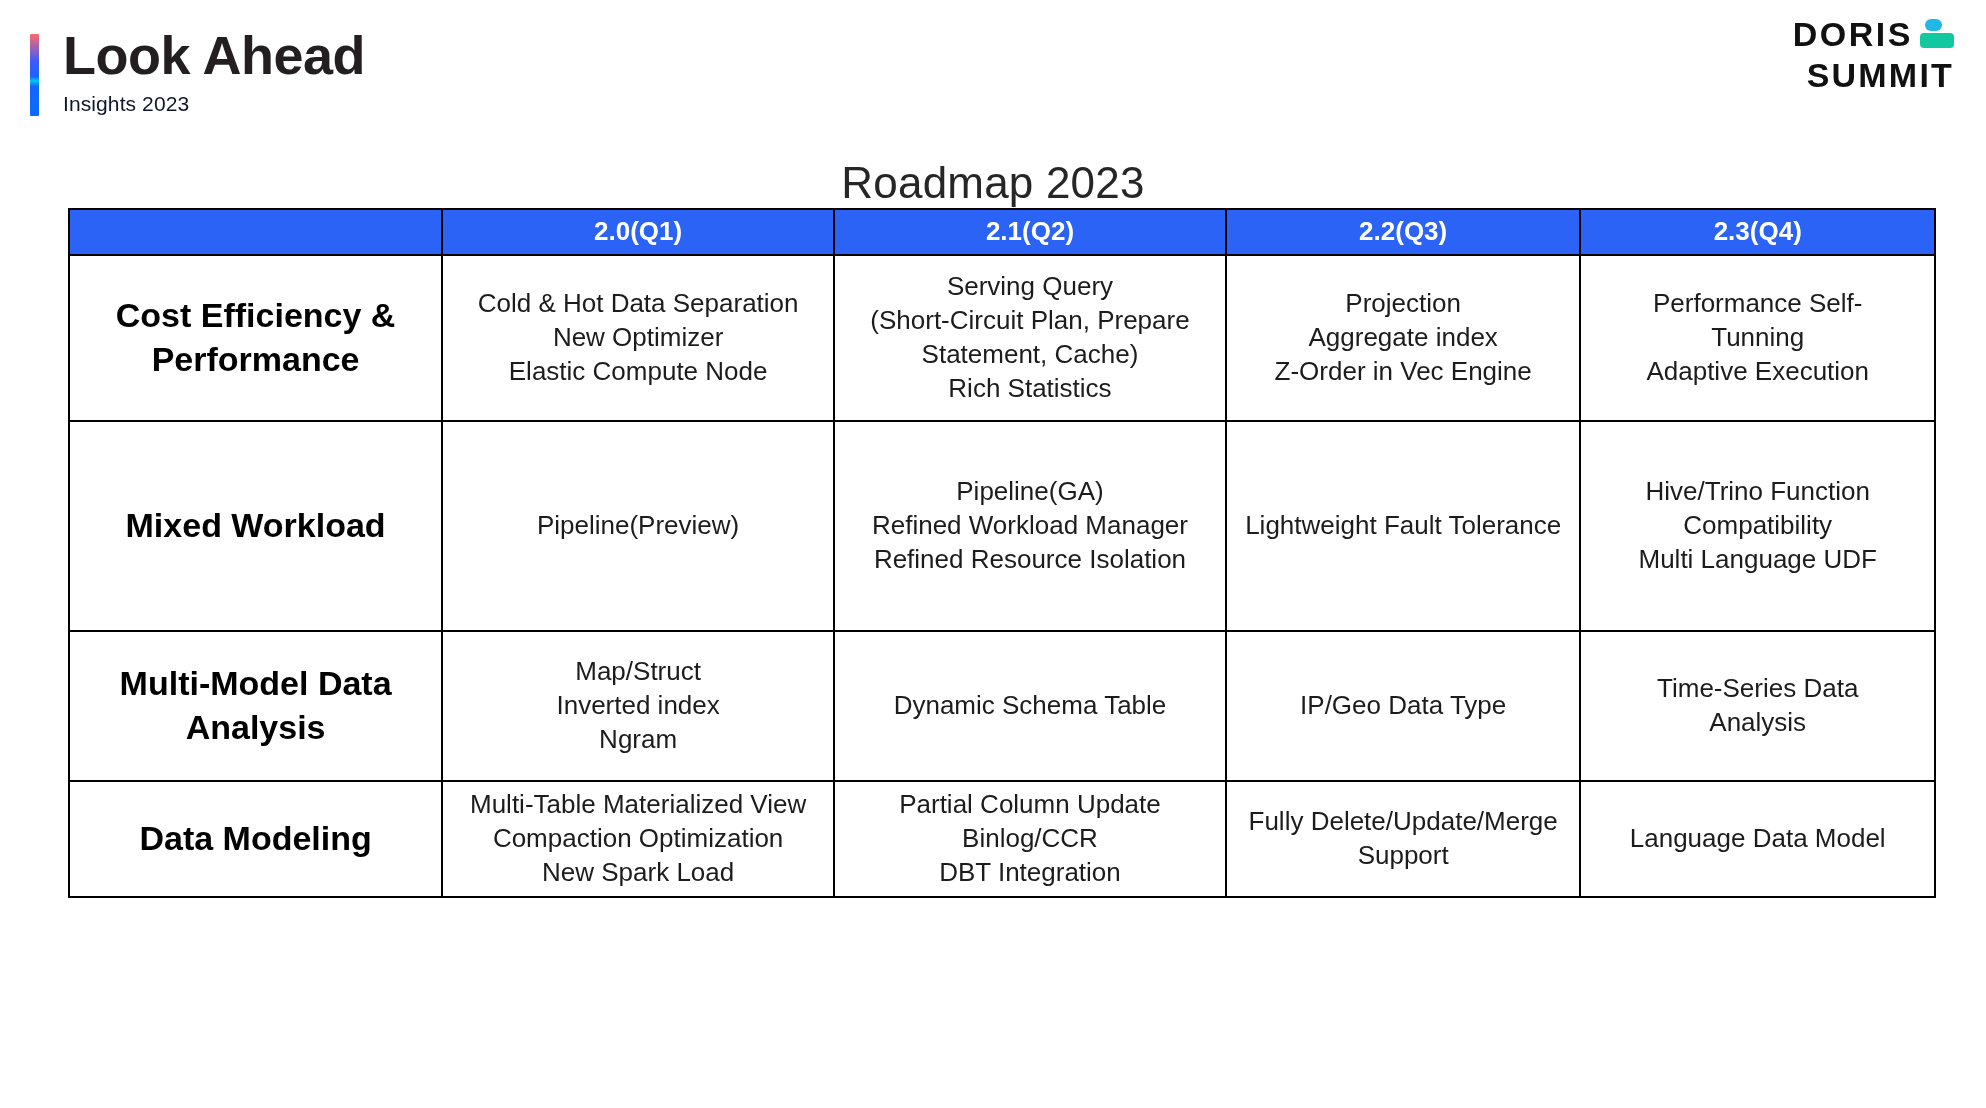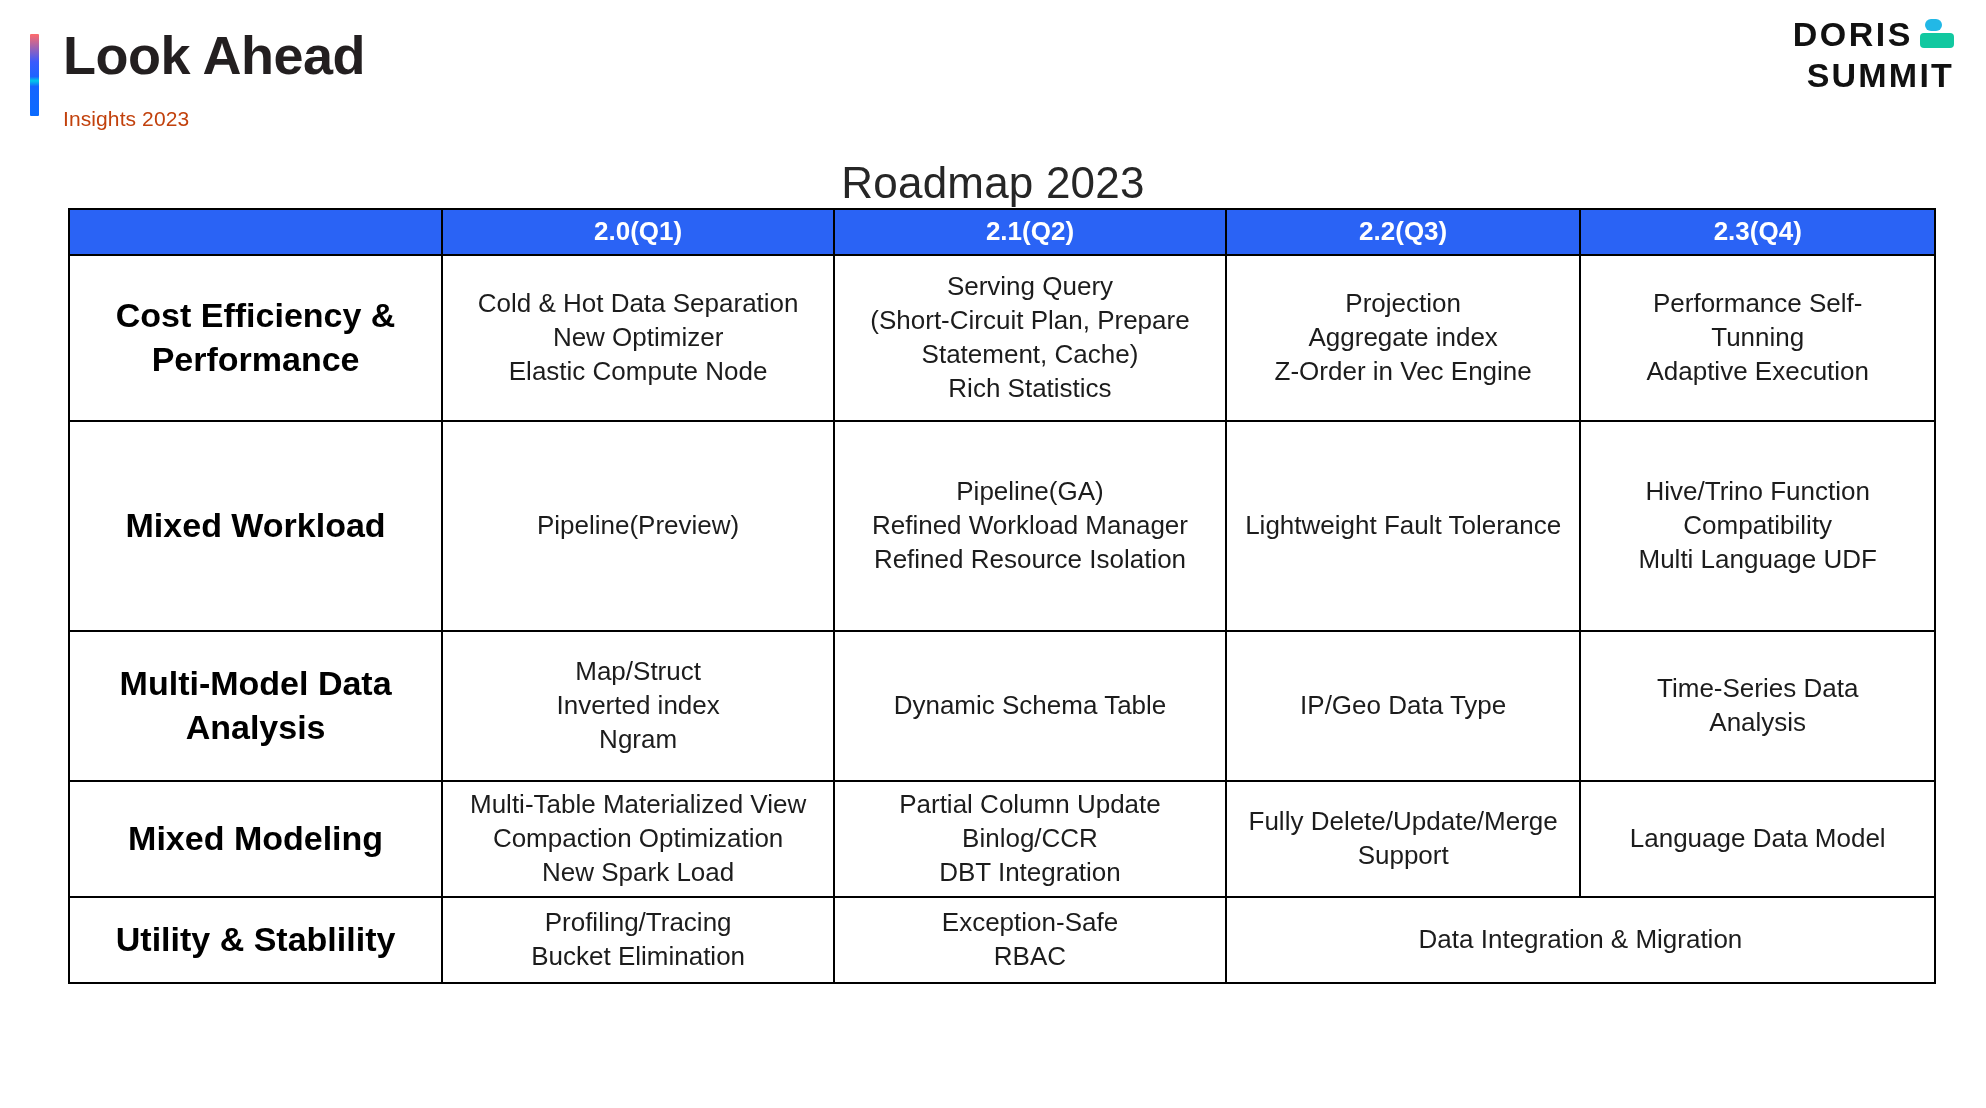--- a/index.html
+++ b/index.html
@@ -45,22 +45,22 @@
     font-weight: 700;
     line-height: 1.02;
     letter-spacing: -0.5px;
     color: #231f20;
     margin: 0;
     padding: 0;
   }
   .slide-subtitle {
     font-size: 21px;
     font-weight: 400;
-    color: #c2410c;
-    margin-top: 24px;
+    color: #0f172a;
+    margin-top: 9px;
     letter-spacing: 0.1px;
   }
 
   
   .logo {
     position: absolute;
     right: 32px;
     top: 17px;
     text-align: right;
     line-height: 1;
@@ -276,53 +276,37 @@
           </td>
         <td>
             <span class="cell-line">Time-Series Data</span>
             <span class="cell-line">Analysis</span>
           </td>
       </tr>
 
 
       <tr style="height:116px">
         <td class="rowhead">
-            <span class="cell-line">Mixed Modeling</span>
+            <span class="cell-line">Data Modeling</span>
           </td>
         <td>
             <span class="cell-line">Multi-Table Materialized View</span>
             <span class="cell-line">Compaction Optimization</span>
             <span class="cell-line">New Spark Load</span>
           </td>
         <td>
             <span class="cell-line">Partial Column Update</span>
             <span class="cell-line">Binlog/CCR</span>
             <span class="cell-line">DBT Integration</span>
           </td>
         <td>
             <span class="cell-line">Fully Delete/Update/Merge</span>
             <span class="cell-line">Support</span>
           </td>
         <td>
             <span class="cell-line">Language Data Model</span>
           </td>
       </tr>
 
-      <tr style="height:86px">
-        <td class="rowhead">
-            <span class="cell-line">Utility &amp; Stablility</span>
-          </td>
-        <td>
-            <span class="cell-line">Profiling/Tracing</span>
-            <span class="cell-line">Bucket Elimination</span>
-          </td>
-        <td>
-            <span class="cell-line">Exception-Safe</span>
-            <span class="cell-line">RBAC</span>
-          </td>
-        <td colspan="2">
-            <span class="cell-line">Data Integration &amp; Migration</span>
-          </td>
-      </tr>
 
     </tbody>
   </table>
 </div>
 
 </body></html>

